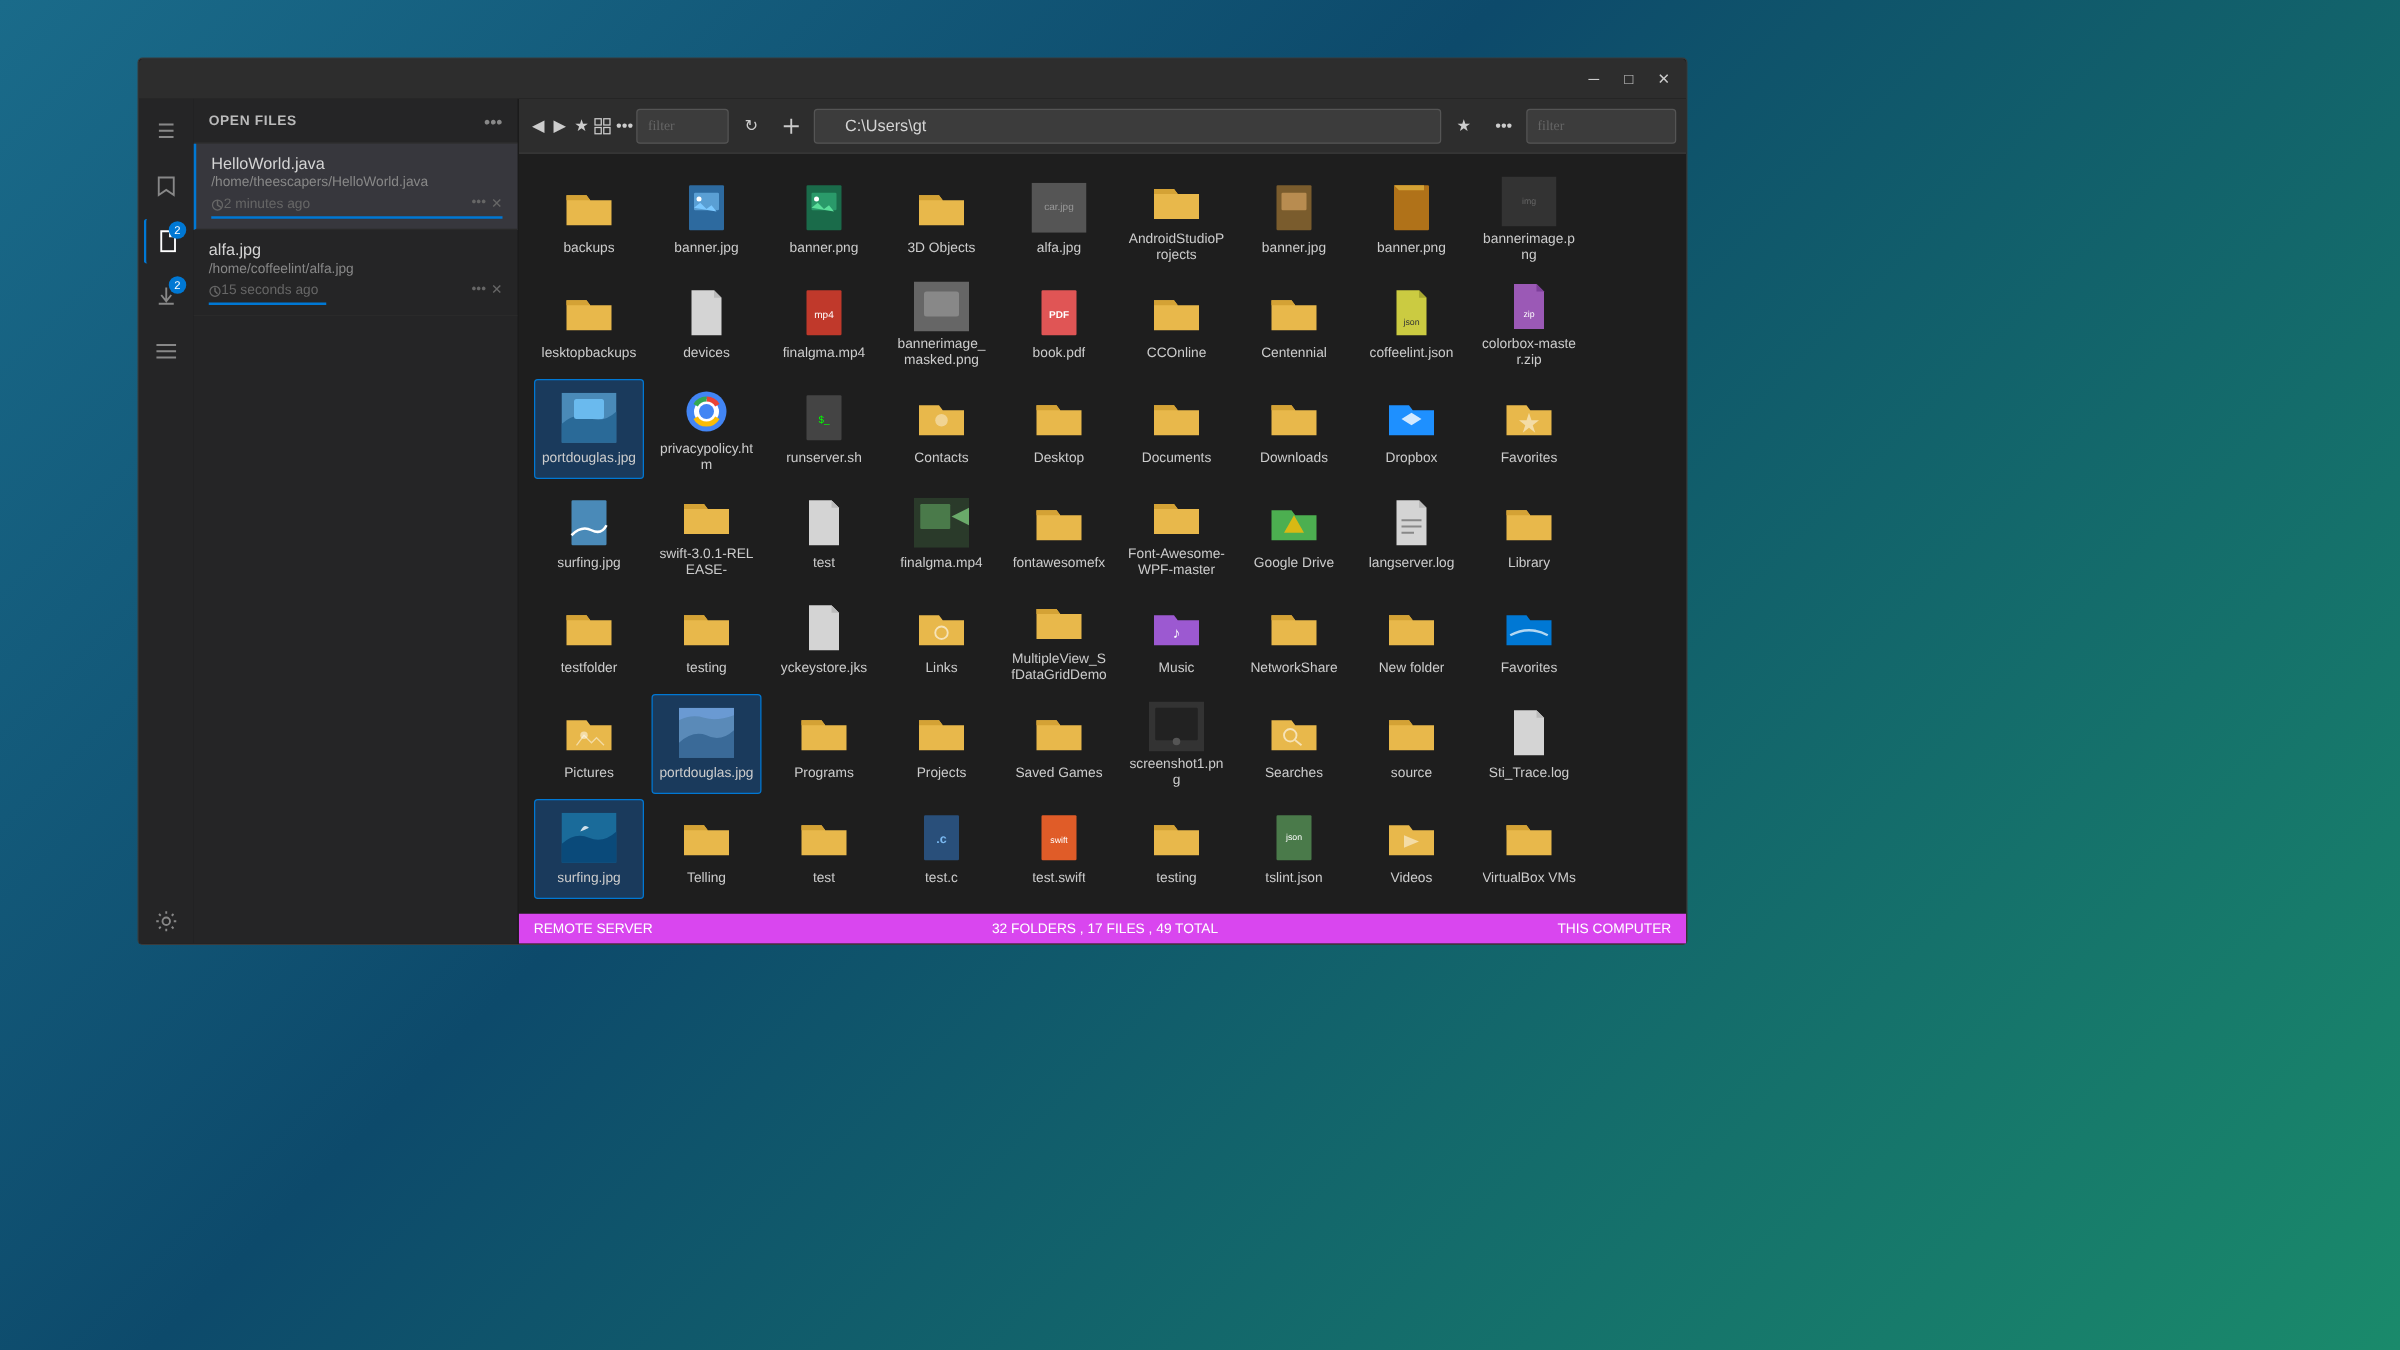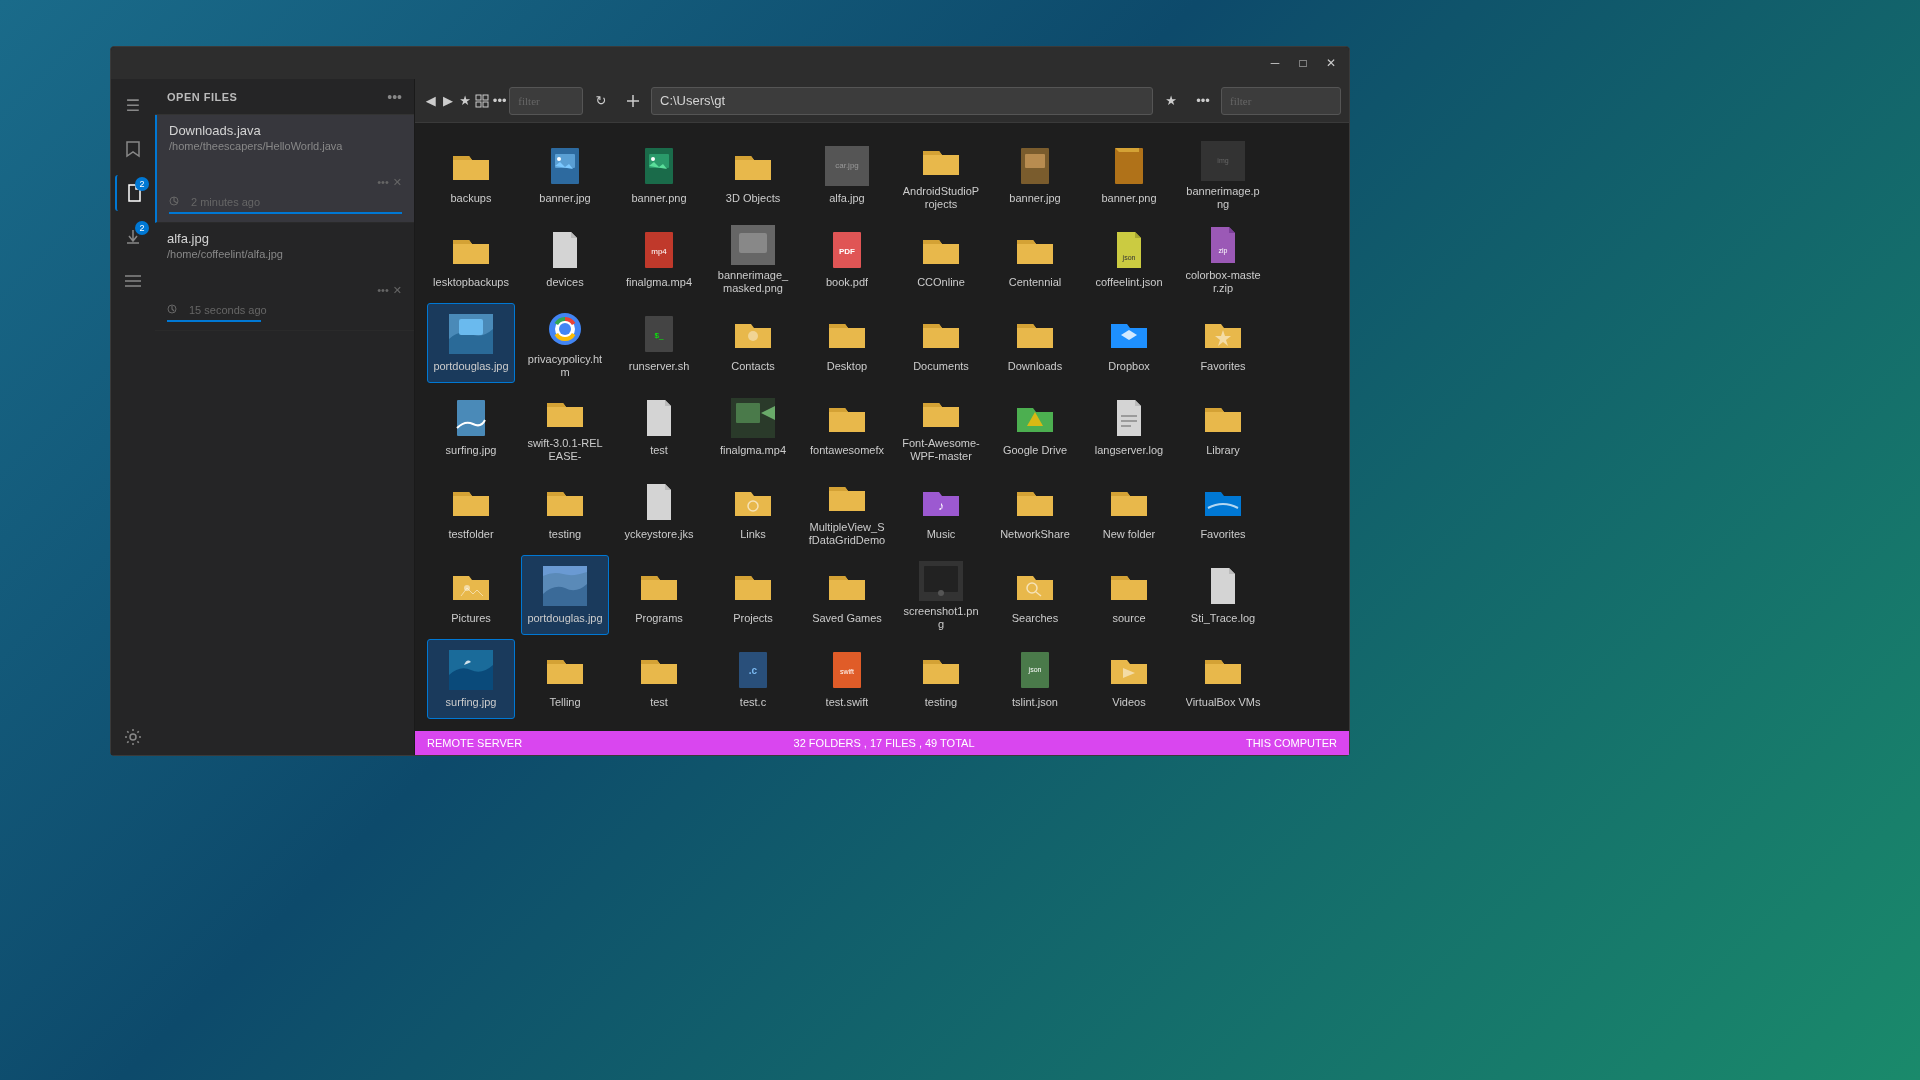--- a/index.html
+++ b/index.html
@@ -137,23 +137,22 @@
     }
     .file-item-meta {
       display: flex;
       align-items: center;
       justify-content: space-between;
       font-size: 11px;
       color: #666;
     }
     .file-item-time {
       display: flex;
-      align-items: flex-start;
-      gap: 12px;
-      margin-top: 40px;
+      align-items: flex-end;
+      gap: 0;
     }
     .file-item-actions {
       display: flex;
       gap: 4px;
     }
     .progress-bar {
       height: 2px;
       background: #0078d4;
       margin-top: 4px;
     }
@@ -186,21 +185,21 @@
       border-radius: 3px;
       font-size: 13px;
     }
     .address-bar {
       flex: 1;
       height: 28px;
       background: #3c3c3c;
       border: 1px solid #555;
       border-radius: 3px;
       color: #d4d4d4;
-      padding: 0 8px;
+      padding: 0 24px;
       font-size: 13px;
       display: flex;
       align-items: center;
     }
     .search-bar {
       width: 120px;
       height: 28px;
       background: #3c3c3c;
       border: 1px solid #555;
       border-radius: 3px;
@@ -331,21 +330,21 @@
 
     <div class="left-panel">
       <div class="panel-header">
         <span class="panel-title">OPEN FILES</span>
         <div class="panel-actions">
           <span>•••</span>
         </div>
       </div>
 
       <div class="file-item active">
-        <div class="file-item-name">Downloads.java</div>
+        <div class="file-item-name">HelloWorld.java</div>
         <div class="file-item-path">/home/theescapers/HelloWorld.java</div>
         <div class="file-item-meta">
           <div class="file-item-time">
             <svg width="10" height="10" viewBox="0 0 10 10">
                 <path d="M5 1v4l3 2" stroke="#666" stroke-width="1.2" fill="none"></path>
                 <circle cx="5" cy="5" r="4" stroke="#666" stroke-width="1" fill="none"></circle>
               </svg>
             <span>2 minutes ago</span>
           </div>
           <div class="file-item-actions">

